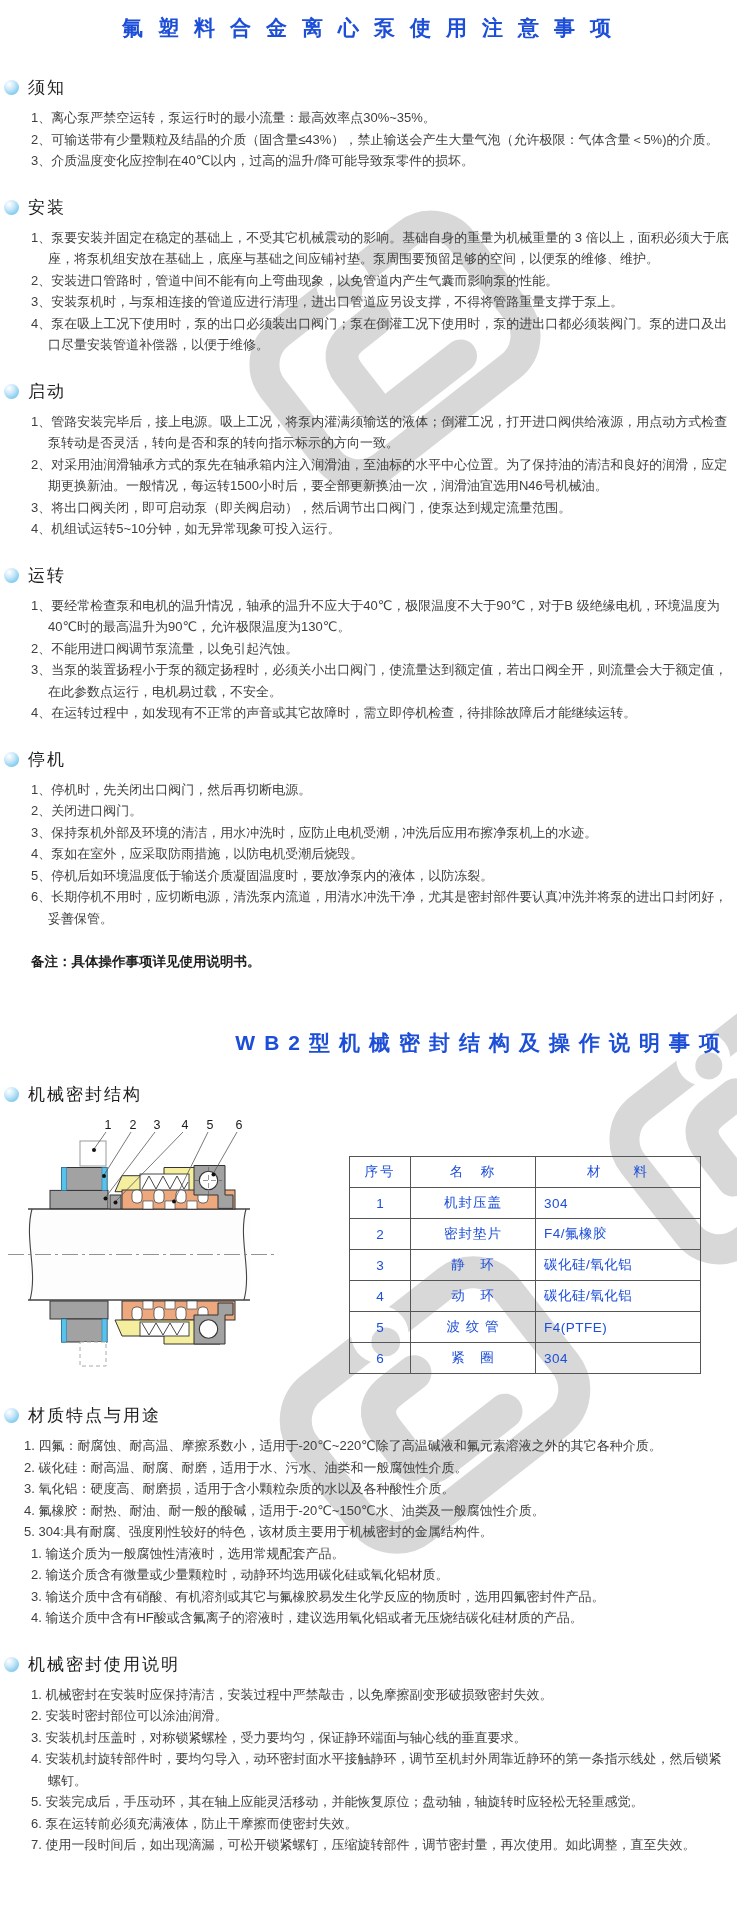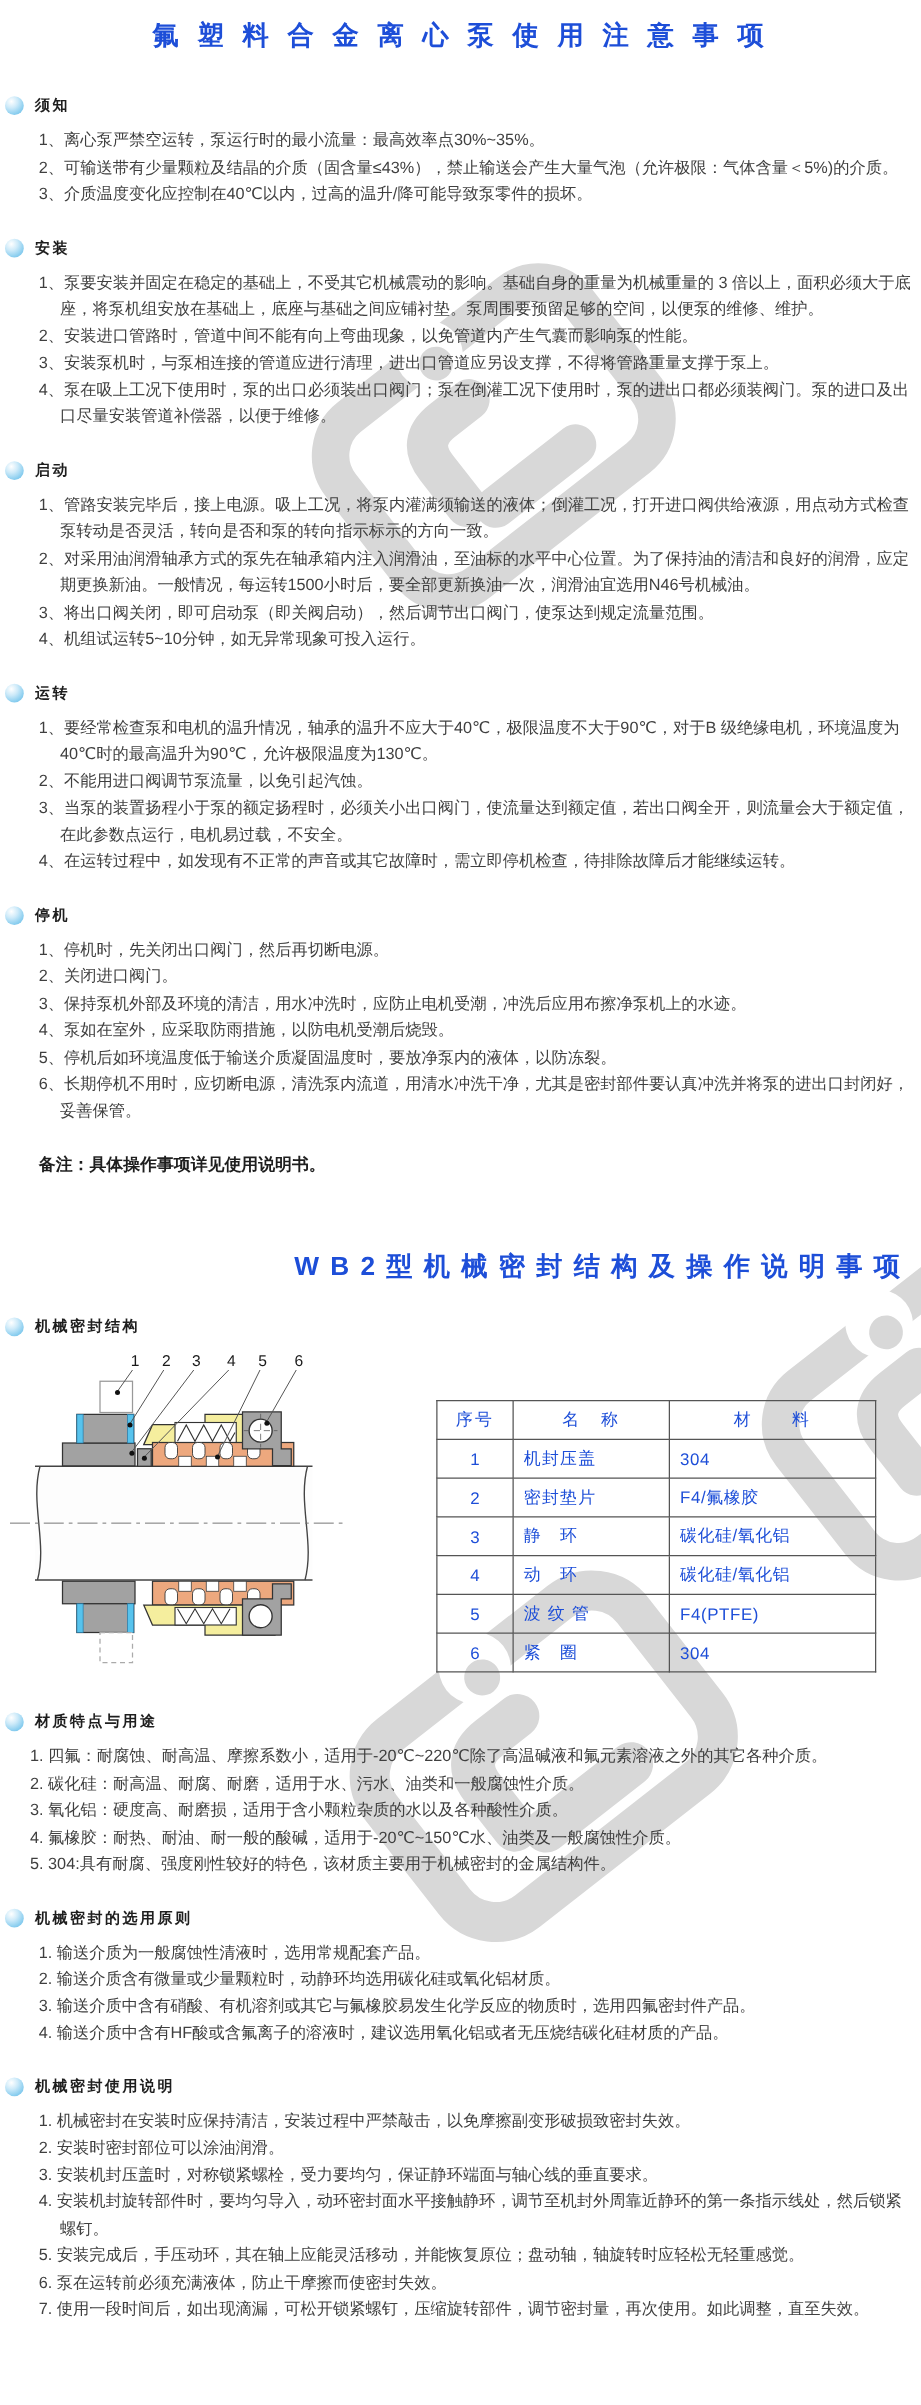--- a/index.html
+++ b/index.html
@@ -11,21 +11,21 @@
   .content{position:relative;z-index:1;padding:0 8px 40px 4px;}
 
   .doc-title{
     text-align:center;font-size:21px;font-weight:bold;color:#1d4ed8;
     letter-spacing:15px;margin:14px 0 0 15px;white-space:nowrap;
   }
   .doc-title.second{letter-spacing:9px;margin-top:56px;margin-left:9px;text-align:right;}
 
   .sec-head{
     display:flex;align-items:center;gap:9px;
-    font-size:12px;font-weight:bold;color:#1e1e1e;letter-spacing:2px;
+    font-size:17px;font-weight:normal;color:#1e1e1e;letter-spacing:2px;
     margin:24px 0 8px 0;
   }
   .first-sec .sec-head{margin-top:34px;}
   .bullet{
     width:15px;height:15px;border-radius:50%;flex:none;
     background:radial-gradient(circle at 34% 28%, #ffffff 0%, #cdeaf9 35%, #8fd0f0 68%, #5cb6e4 100%);
   }
   ol.items{list-style:none;margin:0;padding:0 0 0 27px;}
   ol.items li{
     font-size:13px;line-height:21.5px;color:#3f3f3f;
@@ -37,21 +37,21 @@
 
   .seal-block{display:flex;align-items:flex-start;margin:4px 0 6px 0;}
   .diagram-wrap{flex:none;margin-left:0;}
   .table-wrap{flex:none;margin-left:60px;margin-top:42px;}
   table.parts{border-collapse:collapse;font-size:13.5px;color:#1d4ed8;}
   table.parts th,table.parts td{
     border:1px solid #555;height:26px;padding:2px 8px;font-weight:normal;
   }
   table.parts th{text-align:center;letter-spacing:2px;}
   .col-no{width:44px;text-align:center;}
-  .col-name{width:108px;letter-spacing:1px;}
+  .col-name{width:108px;text-align:center;letter-spacing:1px;}
   .col-mat{width:148px;text-align:left;padding-left:16px;}
   td.col-mat{letter-spacing:0.5px;}
 </style>
 </head>
 <body>
 
 <svg class="watermark" style="left:230px;top:200px;" width="330" height="300" viewBox="0 0 100 100">
   <g transform="rotate(-38 50 50)" stroke="#d8d8d8" fill="none">
     <rect x="10" y="22" width="80" height="56" rx="13" stroke-width="10"></rect>
     <circle cx="50" cy="22" r="9" fill="#ffffff" stroke="none"></circle>
@@ -300,24 +300,20 @@
     <ol class="items tight">
         <li>1. 四氟：耐腐蚀、耐高温、摩擦系数小，适用于-20℃~220℃除了高温碱液和氟元素溶液之外的其它各种介质。</li>
         <li>2. 碳化硅：耐高温、耐腐、耐磨，适用于水、污水、油类和一般腐蚀性介质。</li>
         <li>3. 氧化铝：硬度高、耐磨损，适用于含小颗粒杂质的水以及各种酸性介质。</li>
         <li>4. 氟橡胶：耐热、耐油、耐一般的酸碱，适用于-20℃~150℃水、油类及一般腐蚀性介质。</li>
         <li>5. 304:具有耐腐、强度刚性较好的特色，该材质主要用于机械密封的金属结构件。</li>
       </ol>
   </section>
 
   <section>
-    <div class="sec-head">
-      <span class="bullet"></span>
-      <span>机械密封的选用原则</span>
-    </div>
     <ol class="items">
         <li>1.  输送介质为一般腐蚀性清液时，选用常规配套产品。</li>
         <li>2.  输送介质含有微量或少量颗粒时，动静环均选用碳化硅或氧化铝材质。</li>
         <li>3.  输送介质中含有硝酸、有机溶剂或其它与氟橡胶易发生化学反应的物质时，选用四氟密封件产品。</li>
         <li>4.  输送介质中含有HF酸或含氟离子的溶液时，建议选用氧化铝或者无压烧结碳化硅材质的产品。</li>
       </ol>
   </section>
 
   <section>
     <div class="sec-head">

